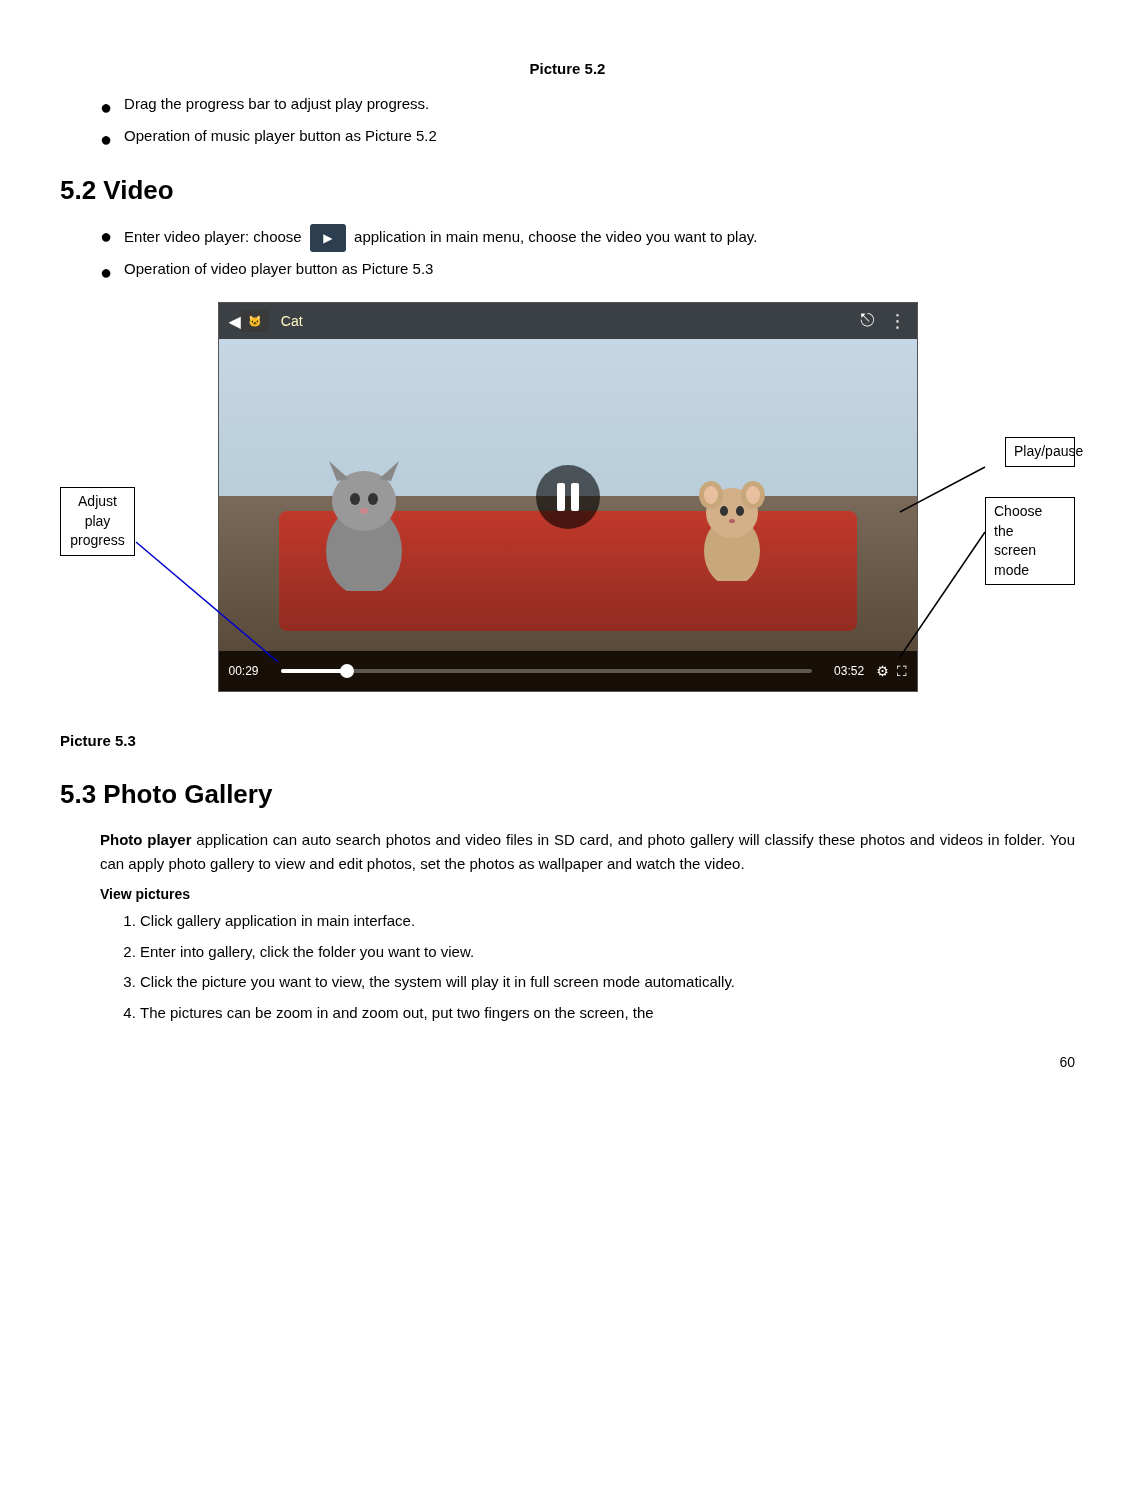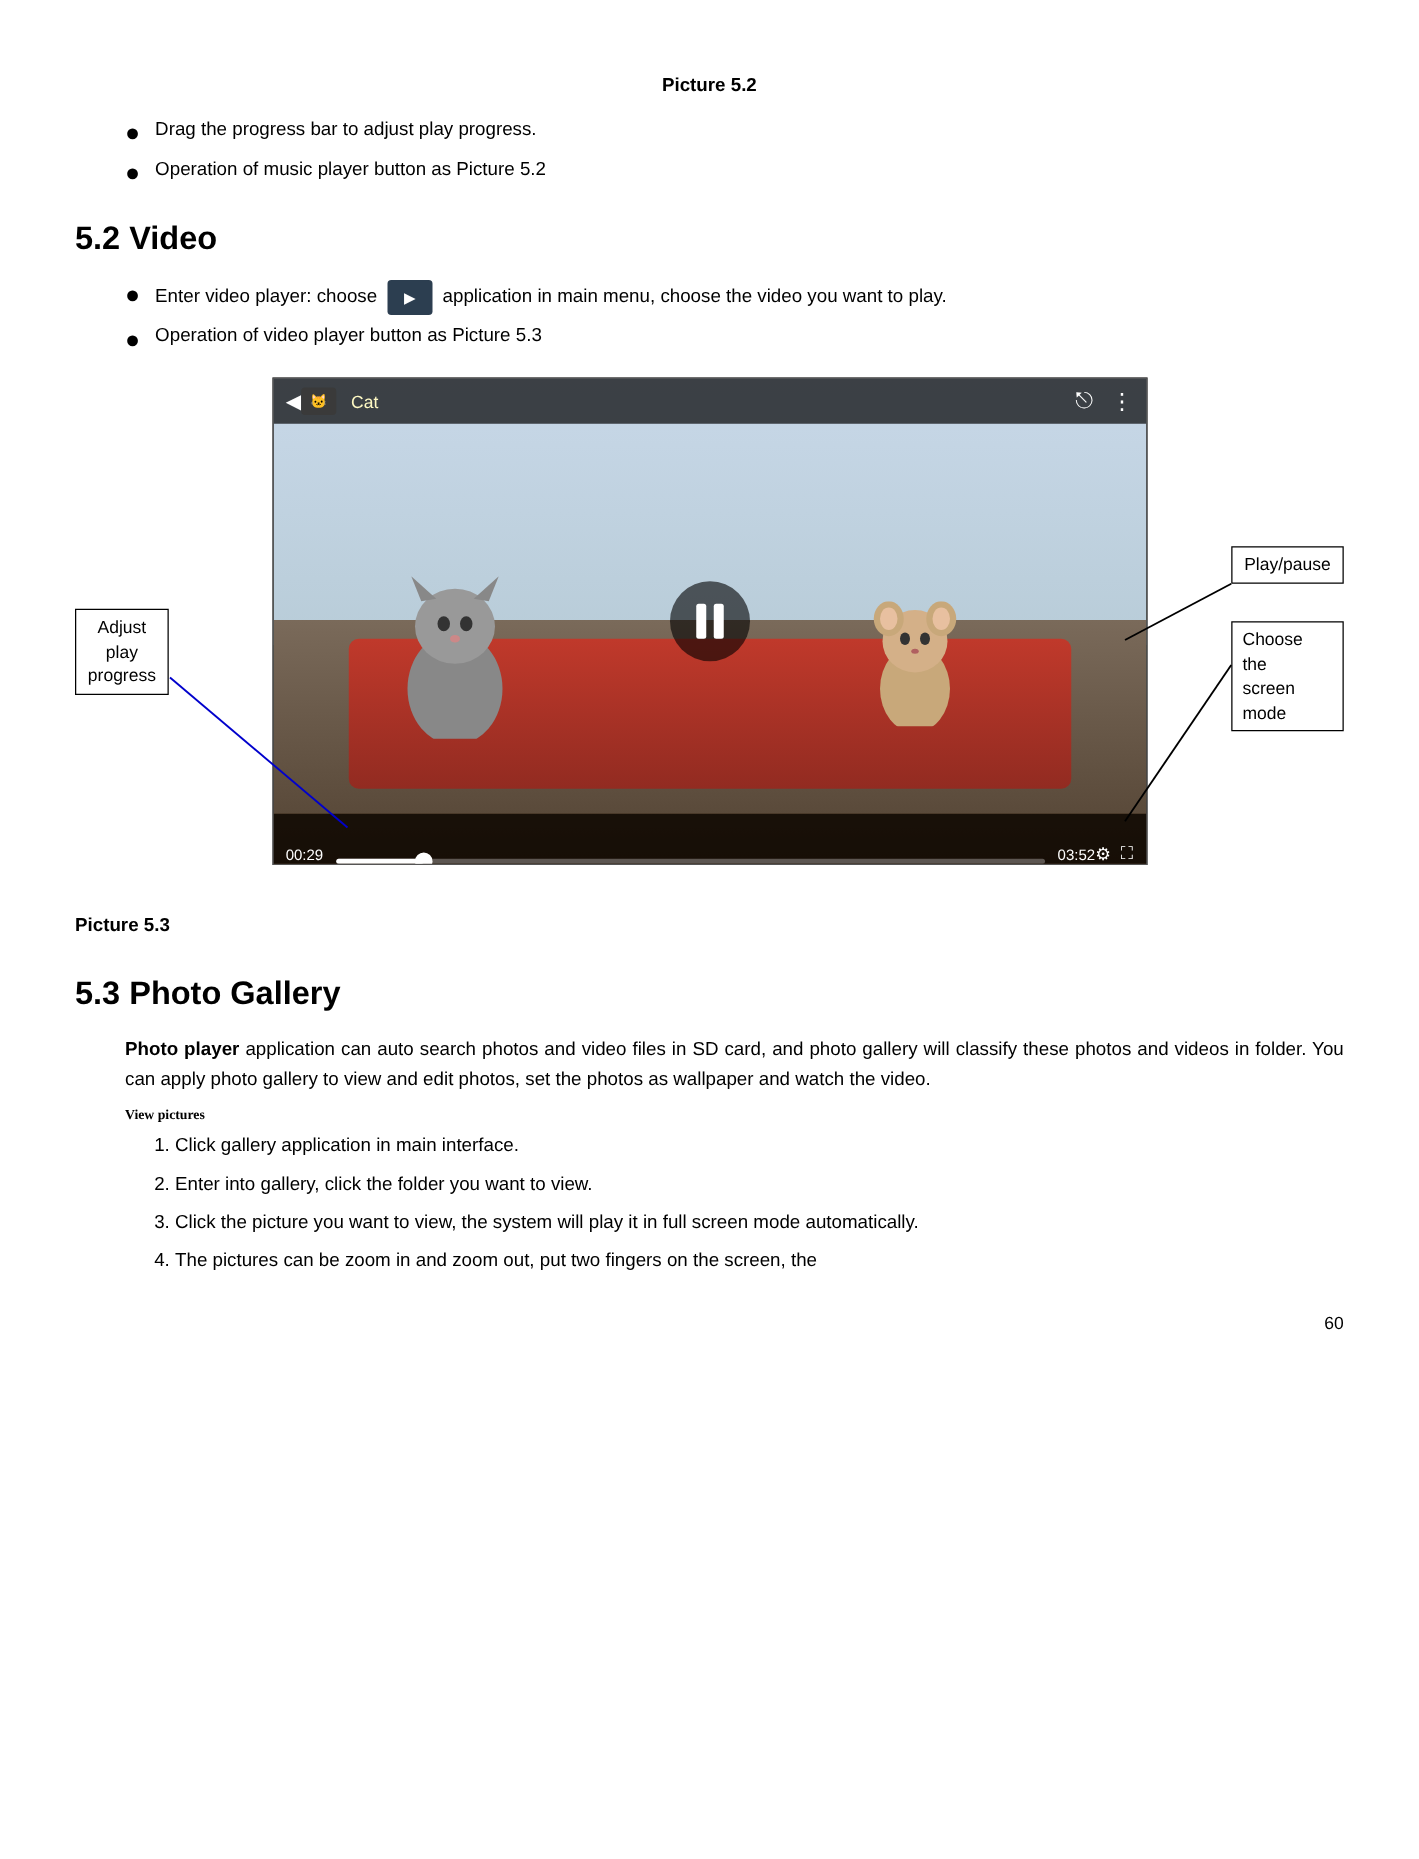--- a/index.html
+++ b/index.html
@@ -141,23 +141,24 @@
       color: #fff;
       font-size: 18px;
     }
     
     .video-bottom-bar {
       position: absolute;
       bottom: 0; left: 0; right: 0;
       height: 40px;
       background: rgba(0,0,0,0.75);
       display: flex;
-      align-items: flex-end;
+      align-items: center;
       padding: 0 10px;
       z-index: 10;
+      gap: 12px;
     }
     .time-text {
       color: #fff;
       font-size: 12px;
       white-space: nowrap;
     }
     .progress-bar-container {
       flex: 1;
       height: 4px;
       background: rgba(255,255,255,0.3);
@@ -211,22 +212,22 @@
       left: 0px;
       top: 185px;
       white-space: normal;
       width: 75px;
       text-align: center;
     }
     .label-playpause {
       right: 0px;
       top: 135px;
       white-space: normal;
-      width: 90px;
-      text-align: center;
+      width: 70px;
+      text-align: right;
     }
     .label-screenmode {
       right: 0px;
       top: 195px;
       white-space: normal;
       width: 90px;
       text-align: left;
     }
     
     .figure-caption {
@@ -242,22 +243,21 @@
       font-size: 15px;
       line-height: 1.6;
       text-align: justify;
     }
     .bold-label {
       font-weight: bold;
     }
     .sub-heading {
       font-weight: bold;
       margin: 0 0 8px 40px;
-      font-size: 11px;
-      font-family: Liberation Serif, serif;
+      font-size: 14px;
     }
     .numbered-list {
       margin: 0 0 0 80px;
     }
     .numbered-list li {
       margin-bottom: 8px;
       font-size: 15px;
       line-height: 1.5;
     }
     .page-num {

